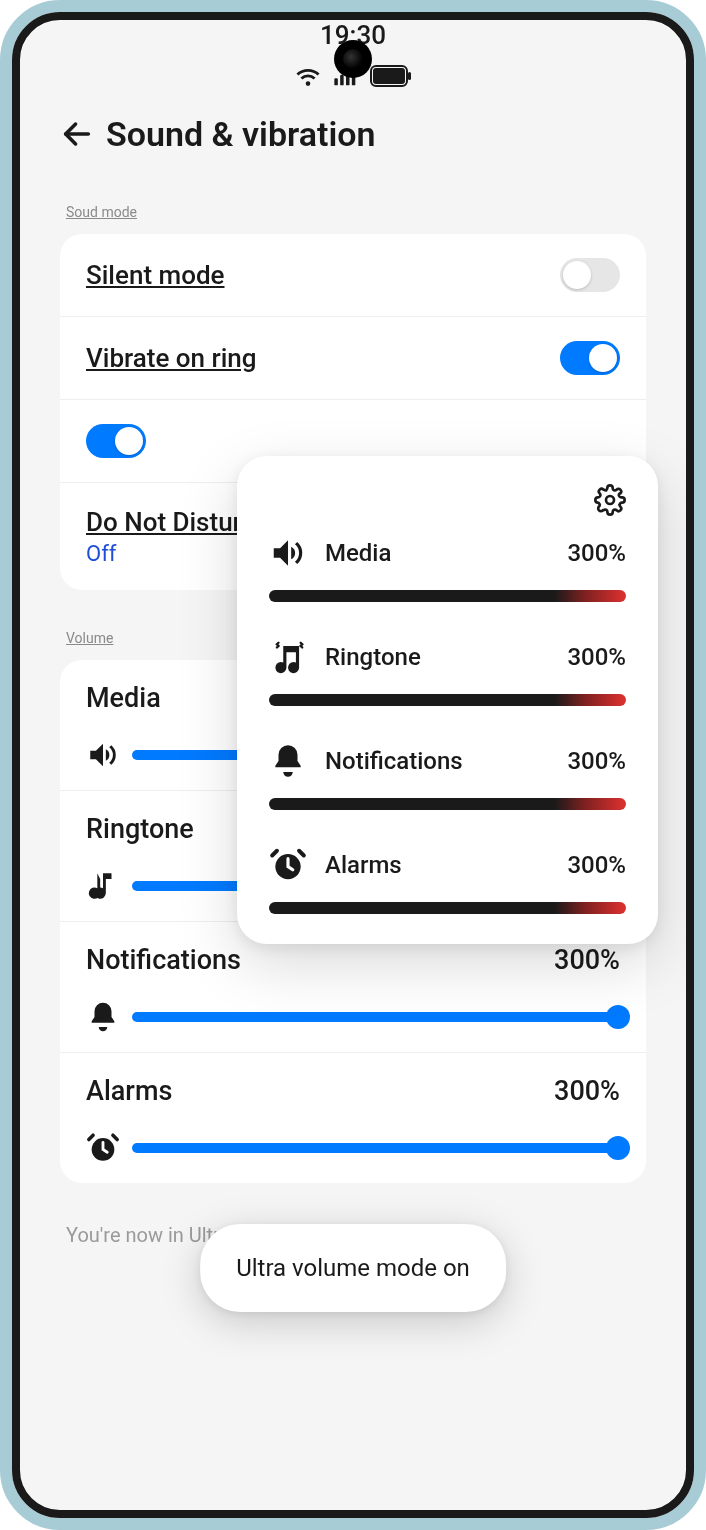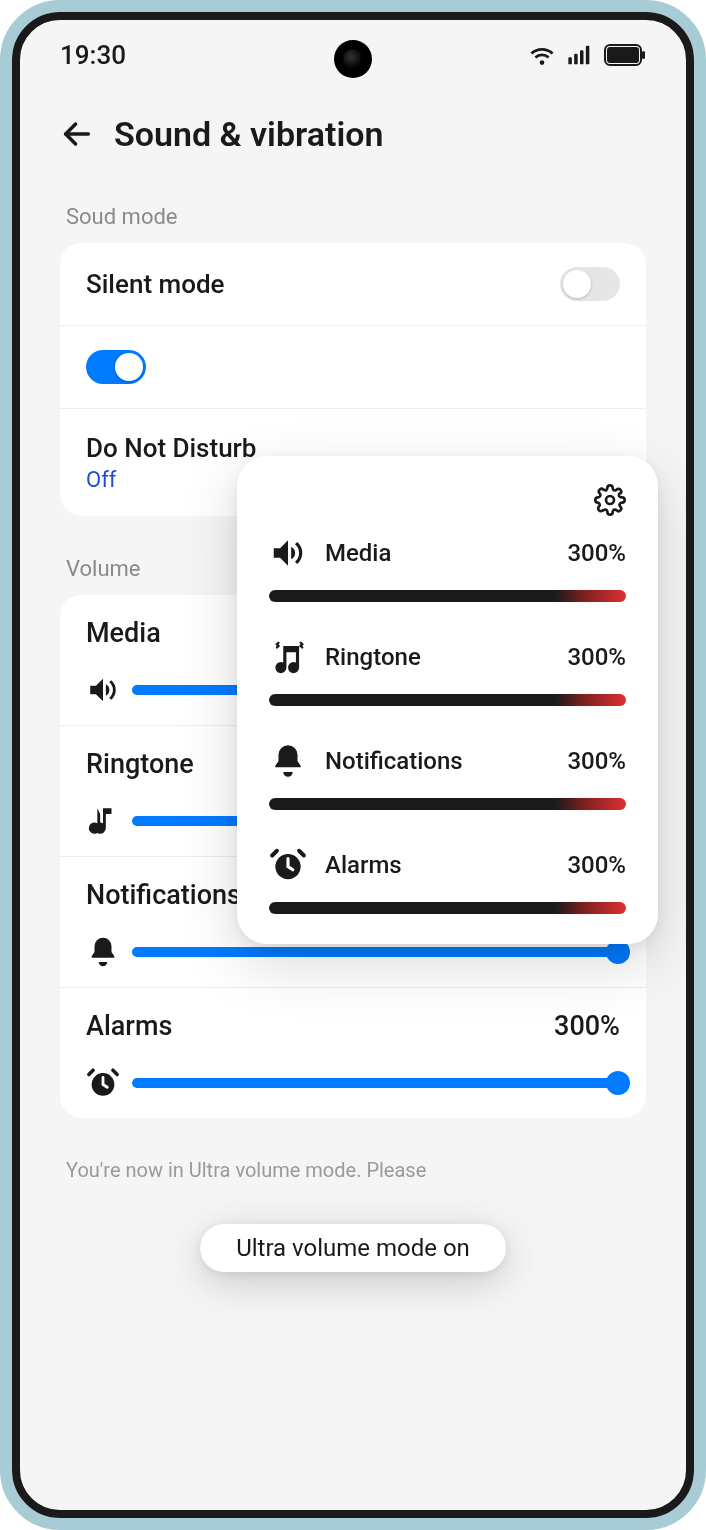--- a/index.html
+++ b/index.html
@@ -57,58 +57,60 @@
   
   .status-bar {
     height: 70px;
     display: flex;
     align-items: center;
     justify-content: space-between;
     padding: 0 40px;
     font-size: 26px;
     font-weight: 500;
     color: #1a1a1a;
+    flex-direction: column;
   }
   .status-right { display: flex; align-items: center; gap: 10px; }
   .status-right svg { display: block; }
 
   
   .page-header {
     display: flex;
     align-items: center;
-    gap: 20px;
+    gap: 12px;
     padding: 24px 40px 50px 40px;
   }
   .page-header .back { width: 34px; height: 34px; }
   .page-header h1 { font-size: 34px; font-weight: 600; color: #1a1a1a; }
 
   .content { padding: 0 40px 40px 40px; }
 
   .section-label {
-    font-size: 22px;
+    font-size: 14px;
     color: #8a8a8a;
     margin: 0 6px 14px 6px;
+    text-decoration: underline;
   }
 
   .card {
     background: #fff;
     border-radius: 22px;
     overflow: hidden;
     margin-bottom: 40px;
   }
   .row {
     padding: 24px 26px;
     display: flex;
     align-items: center;
     justify-content: space-between;
     border-bottom: 1px solid #eee;
   }
   .row:last-child { border-bottom: none; }
   .row .label-col { display: flex; flex-direction: column; gap: 4px; }
-  .row .title { font-size: 26px; font-weight: 500; color: #1a1a1a; }
+  .row .title { font-size: 26px; font-weight: 500; color: #1a1a1a; text-decoration: underline; }
   .row .sub { font-size: 22px; color: #1d4ed8; }
 
   .toggle {
     width: 60px; height: 34px;
     background: #e6e6e6;
     border-radius: 17px;
     position: relative;
   }
   .toggle.on { background: #007aff; }
   .toggle .knob {
@@ -199,21 +201,21 @@
   }
 
   
   .toast {
     position: absolute;
     left: 50%;
     transform: translateX(-50%);
     top: 1204px;
     background: #fff;
     border-radius: 40px;
-    padding: 10px 36px;
+    padding: 30px 36px;
     font-size: 24px;
     font-weight: 400;
     color: #1a1a1a;
     box-shadow: 0 10px 40px rgba(0,0,0,.18), 0 2px 8px rgba(0,0,0,.08);
     z-index: 60;
     white-space: nowrap;
   }
 </style>
 </head>
 <body>
@@ -258,20 +260,28 @@
 
       <div class="row">
         <div class="label-col">
             <span class="title">Silent mode</span>
           </div>
         <div class="toggle">
             <div class="knob"></div>
           </div>
       </div>
 
+      <div class="row">
+        <div class="label-col">
+            <span class="title">Vibrate on ring</span>
+          </div>
+        <div class="toggle on">
+            <div class="knob"></div>
+          </div>
+      </div>
 
       <div class="row">
         <div class="toggle on">
             <div class="knob"></div>
           </div>
       </div>
 
       <div class="row">
         <div class="label-col">
           <span class="title">Do Not Disturb</span>

